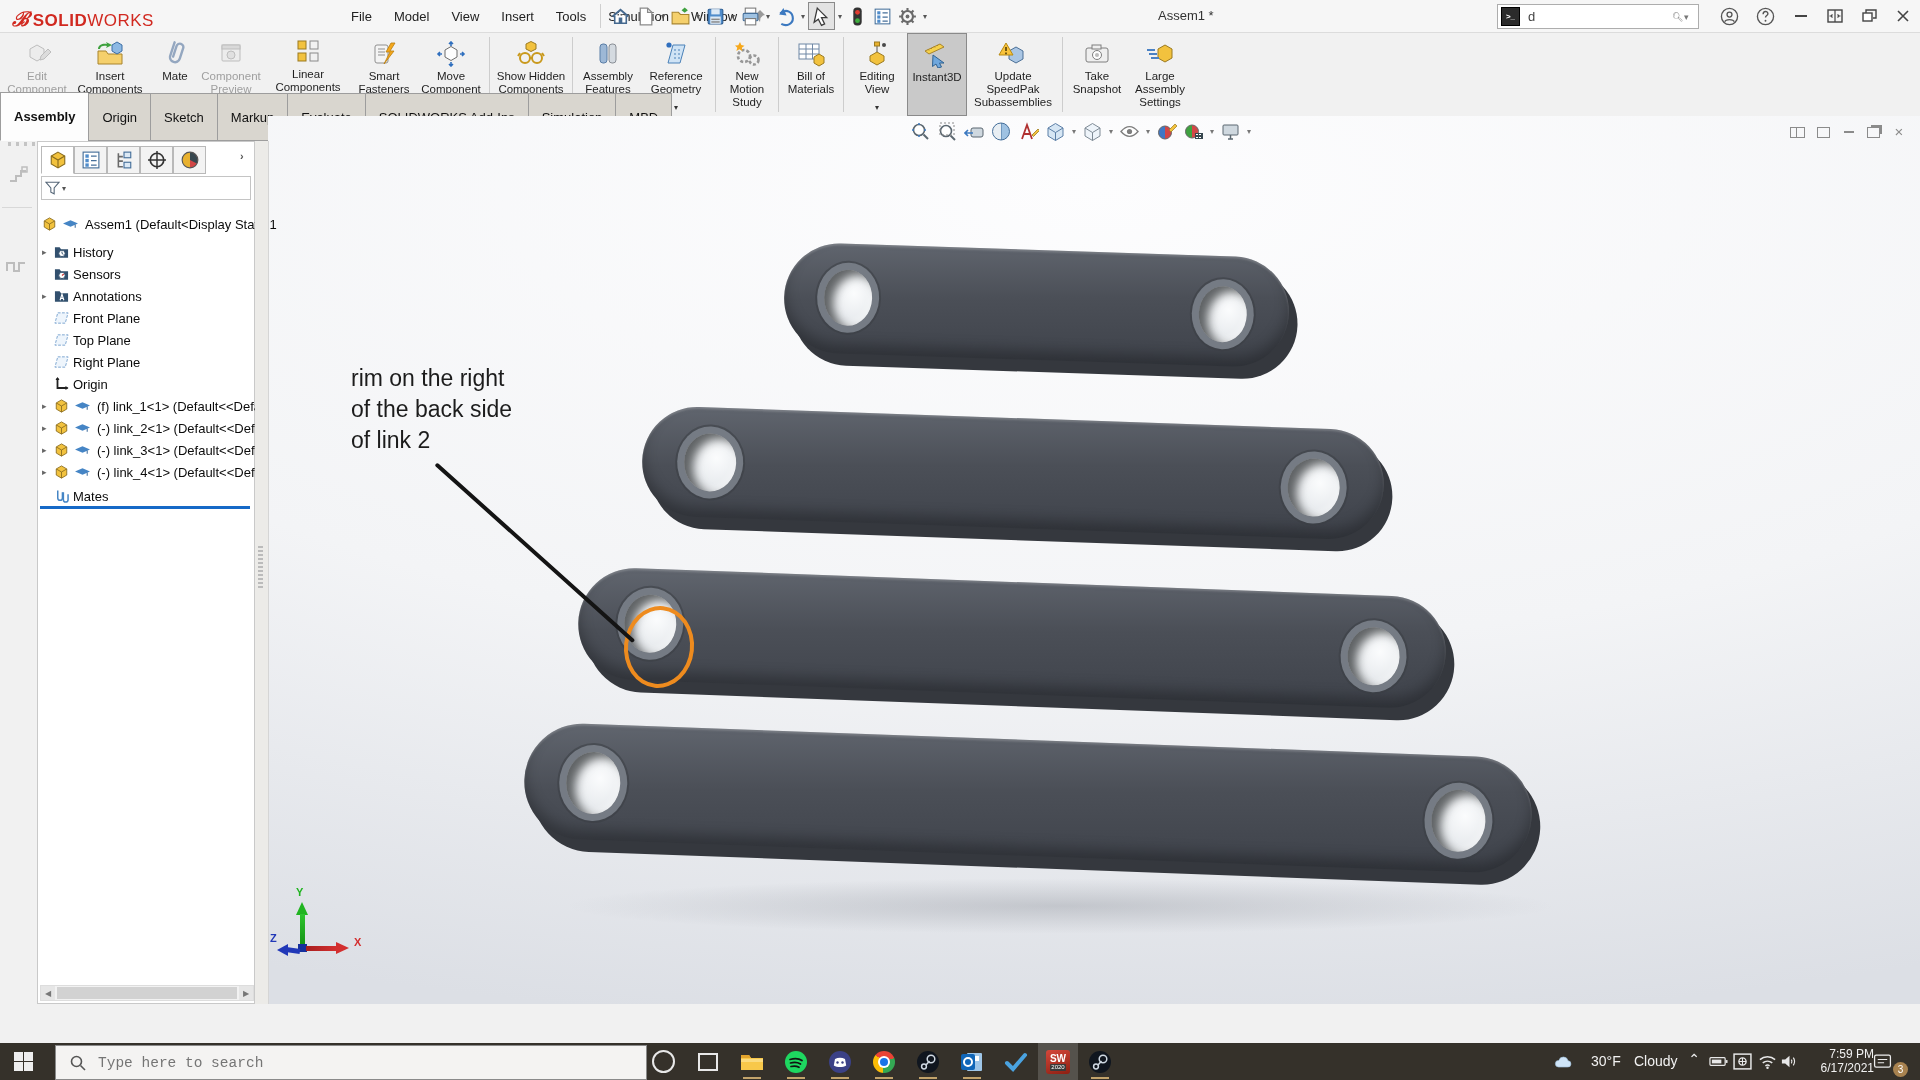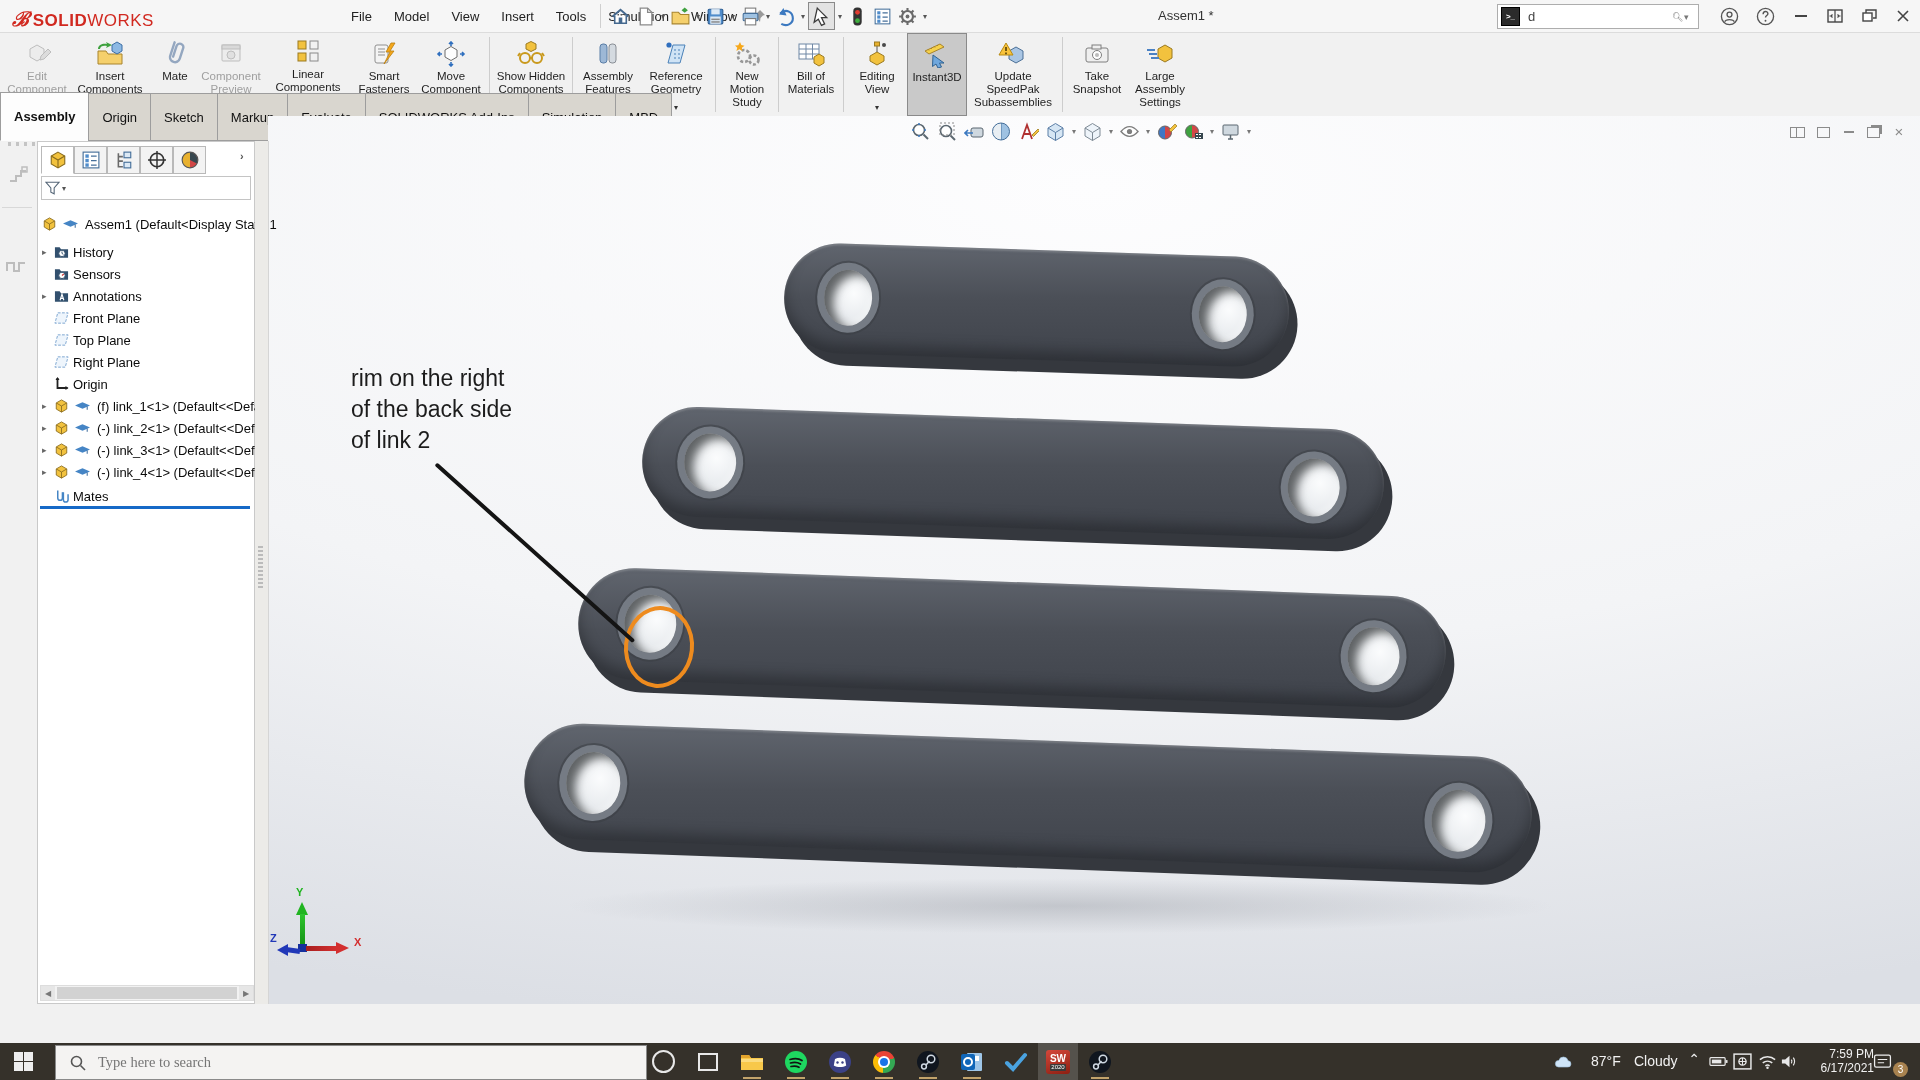--- a/index.html
+++ b/index.html
@@ -144,21 +144,21 @@
 
   
   #taskbar{position:absolute;left:0;top:1043px;width:1920px;height:37px;background:#35312a;}
   .tb-ico{position:absolute;top:6px;width:25px;height:25px;display:flex;align-items:center;justify-content:center;}
   .tb-ico svg{width:24px;height:24px;}
   .tb-under{position:absolute;top:34px;height:2px;width:18px;background:#c2a36b;}
   #tb-search{position:absolute;left:55px;top:2px;width:590px;height:33px;background:#f4f3f2;
              border:1px solid #8a8a8a;display:flex;align-items:center;}
   #tb-search svg{width:16px;height:16px;margin:0 10px 0 14px;}
   #tb-search input{border:none;outline:none;background:transparent;font-size:14.5px;color:#be185d;flex:1;
-                   font-family:Liberation Serif, serif;}
+                   font-family:Liberation Mono, monospace;}
   .win-logo{position:absolute;left:14px;top:9px;width:19px;height:19px;
             background:conic-gradient(#fff 0 360deg);
             -webkit-mask:linear-gradient(#000,#000);
             display:grid;grid-template-columns:9px 9px;grid-template-rows:9px 9px;gap:1px;background:none;}
   .win-logo span{background:#eee;}
   .sw-active{position:absolute;left:1038px;top:0;width:40px;height:37px;background:rgba(255,255,255,.16);
              border-bottom:2px solid #d8bd85;}
   .sw-badge{position:absolute;left:1046px;top:7px;width:24px;height:24px;border-radius:3px;
             background:linear-gradient(160deg,#d5473a,#8c1f12);display:flex;flex-direction:column;
             align-items:center;justify-content:center;color:#fff;}
@@ -994,21 +994,21 @@
           <path d="M10 15l3.5-4" stroke="#cfd8e2" stroke-width="1.5"></path>
         </svg>
     </div>
       <div class="tb-under" style="left:1091px;"></div>
 
     <div class="tray-ico" style="left:1552px;">
       <svg viewBox="0 0 24 18">
           <path d="M7 16a4.2 4.2 0 0 1 .4-8.4A6 6 0 0 1 19 8a4 4 0 0 1-.7 8z" fill="#cfe5f8" stroke="#9dbdd8" stroke-width=".8"></path>
         </svg>
     </div>
-    <span class="tray-txt" style="left:1591px;">87°F</span>
+    <span class="tray-txt" style="left:1591px;">30°F</span>
     <span class="tray-txt" style="left:1634px;">Cloudy</span>
     <div class="tray-ico chev" style="left:1684px;top:6px;"></div>
     <div class="tray-ico" style="left:1708px;">
       <svg viewBox="0 0 20 12">
           <rect x="1" y="2" width="16" height="8" rx="1" fill="none" stroke="#e8e8e8" stroke-width="1.3"></rect>
           <rect x="17.5" y="4.5" width="2" height="3" fill="#e8e8e8"></rect>
           <rect x="3" y="4" width="10" height="4" fill="#e8e8e8"></rect>
         </svg>
     </div>
     <div class="tray-ico" style="left:1732px;">

